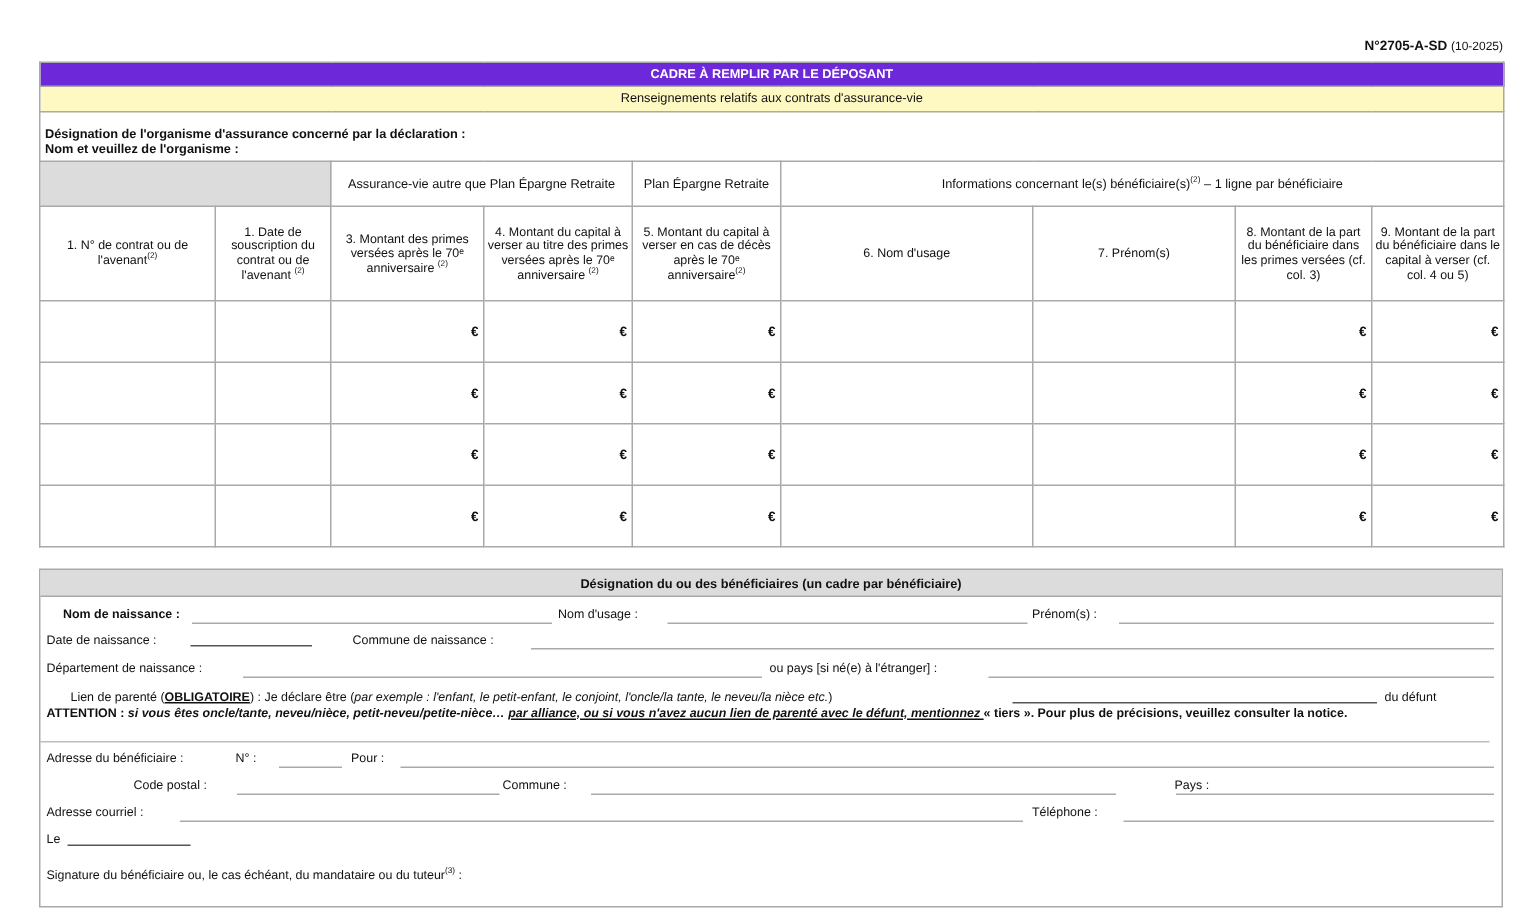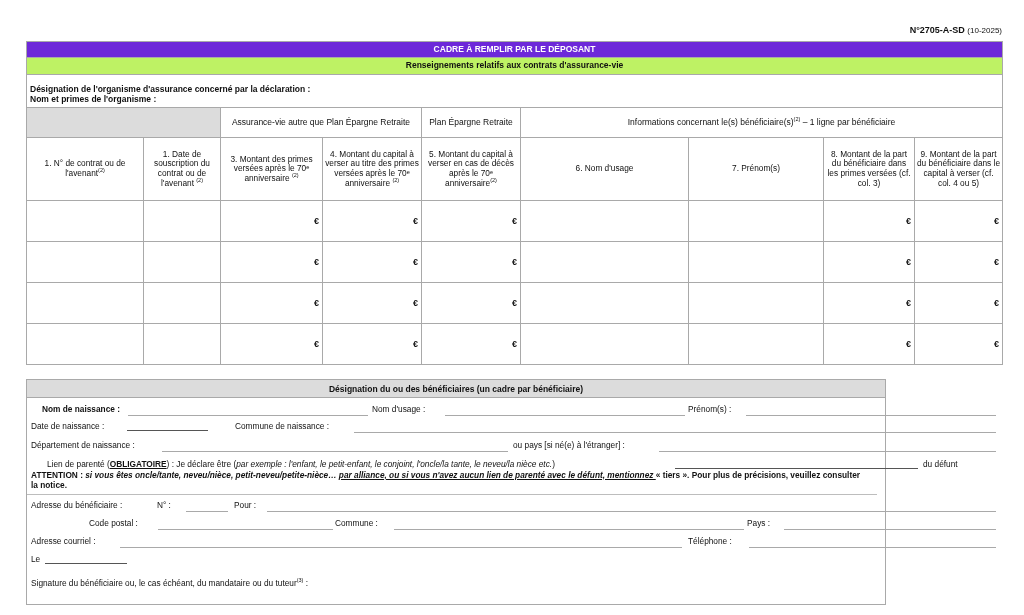--- a/index.html
+++ b/index.html
@@ -5,30 +5,30 @@
   * { box-sizing: border-box; margin: 0; padding: 0; }
   html, body { width: 1024px; height: 615px; background: #ffffff; overflow: hidden; }
   body { font-family: "Liberation Sans", sans-serif; color: #111; font-size: 8.3px; position: relative; }
 
   .form-ref { position: absolute; top: 25px; right: 22px; font-size: 9px; font-weight: bold; color: #111; }
   .form-ref .date { font-weight: normal; font-size: 8px; }
 
   .main-table { position: absolute; left: 26px; top: 41px; width: 976px; border-collapse: collapse; table-layout: fixed; }
   .main-table td { border: 1px solid #a9a9a9; vertical-align: middle; text-align: center; line-height: 1.15; padding: 0 2px; }
   .gold-band { background: #6d28d9; color: #fff; font-weight: bold; font-size: 8.5px; height: 16px; }
-  .grey-band { background: #bef264; font-weight: bold; font-size: 8.5px; height: 17px; }
+  .grey-band { background: #fef9c3; font-weight: normal; font-size: 8.5px; height: 17px; }
   .org-row td { text-align: left; font-weight: bold; font-size: 8.5px; height: 33px; padding: 4px 3px 2px 3px; vertical-align: bottom; }
   .group-row td { height: 30px; font-size: 8.5px; }
   .group-row .grey-empty { background: #dcdcdc; }
   .col-head td { height: 63px; font-size: 8.3px; }
   .data-row td { height: 41px; }
   .euro { text-align: right !important; font-weight: bold; font-size: 9px; padding-right: 3px !important; }
   sup { font-size: 5.5px; vertical-align: super; line-height: 0; }
 
-  .benef-box { position: absolute; left: 26px; top: 379px; width: 860px; height: 226px; border: 1px solid #a9a9a9; }
+  .benef-box { position: absolute; left: 26px; top: 379px; width: 976px; height: 226px; border: 1px solid #a9a9a9; }
   .benef-title { background: #dcdcdc; text-align: center; font-weight: bold; font-size: 8.5px; height: 18px; line-height: 18px; border-bottom: 1px solid #a9a9a9; }
   .line-row { position: absolute; left: 4px; right: 8px; font-size: 8.3px; white-space: nowrap; }
   .lbl { position: absolute; }
   .uline { position: absolute; border-bottom: 1px solid #a9a9a9; height: 1px; }
   .underscore { position: absolute; border-bottom: 1px solid #555; height: 1px; }
   .sep { position: absolute; left: 0; right: 8px; border-bottom: 1px solid #bdbdbd; }
   .para { position: absolute; left: 4px; right: 18px; font-size: 8.3px; line-height: 10.5px; }
   .para b { font-weight: bold; }
   .para i { font-style: italic; }
   .u { text-decoration: underline; }
@@ -56,21 +56,21 @@
   <tbody>
       <tr>
     <td colspan="9" class="gold-band">CADRE À REMPLIR PAR LE DÉPOSANT</td>
   </tr>
   <tr>
     <td colspan="9" class="grey-band">Renseignements relatifs aux contrats d'assurance-vie</td>
   </tr>
   <tr class="org-row">
     <td colspan="9">
       <div>Désignation de l'organisme d'assurance concerné par la déclaration :</div>
-      <div>Nom et primes de l'organisme :</div>
+      <div>Nom et veuillez de l'organisme :</div>
     </td>
   </tr>
   <tr class="group-row">
     <td colspan="2" class="grey-empty"></td>
     <td colspan="2">Assurance-vie autre que Plan Épargne Retraite</td>
     <td>Plan Épargne Retraite</td>
     <td colspan="4"><span>Informations concernant le(s) bénéficiaire(s)</span><sup>(2)</sup><span> – 1 ligne par bénéficiaire</span></td>
   </tr>
   <tr class="col-head">
     <td><span>1. N° de contrat ou de l'avenant</span><sup>(2)</sup></td>
@@ -176,21 +176,21 @@
     <span class="uline" style="left:155px; width:42px; top:13px;"></span>
     <span class="lbl" style="left:203px; top:2px;">Pour :</span>
     <span class="uline" style="left:236px; width:729px; top:13px;"></span>
   </div>
 
   <div class="line-row" style="top:136px; height:14px;">
     <span class="lbl" style="left:58px; top:2px;">Code postal :</span>
     <span class="uline" style="left:127px; width:175px; top:13px;"></span>
     <span class="lbl" style="left:304px; top:2px;">Commune :</span>
     <span class="uline" style="left:363px; width:350px; top:13px;"></span>
-    <span class="lbl" style="left:716px; top:2px;">Pays :</span>
+    <span class="lbl" style="left:752px; top:2px;">Pays :</span>
     <span class="uline" style="left:753px; width:212px; top:13px;"></span>
   </div>
 
   <div class="line-row" style="top:154px; height:14px;">
     <span class="lbl" style="left:0; top:2px;">Adresse courriel :</span>
     <span class="uline" style="left:89px; width:562px; top:13px;"></span>
     <span class="lbl" style="left:657px; top:2px;">Téléphone :</span>
     <span class="uline" style="left:718px; width:247px; top:13px;"></span>
   </div>
 

